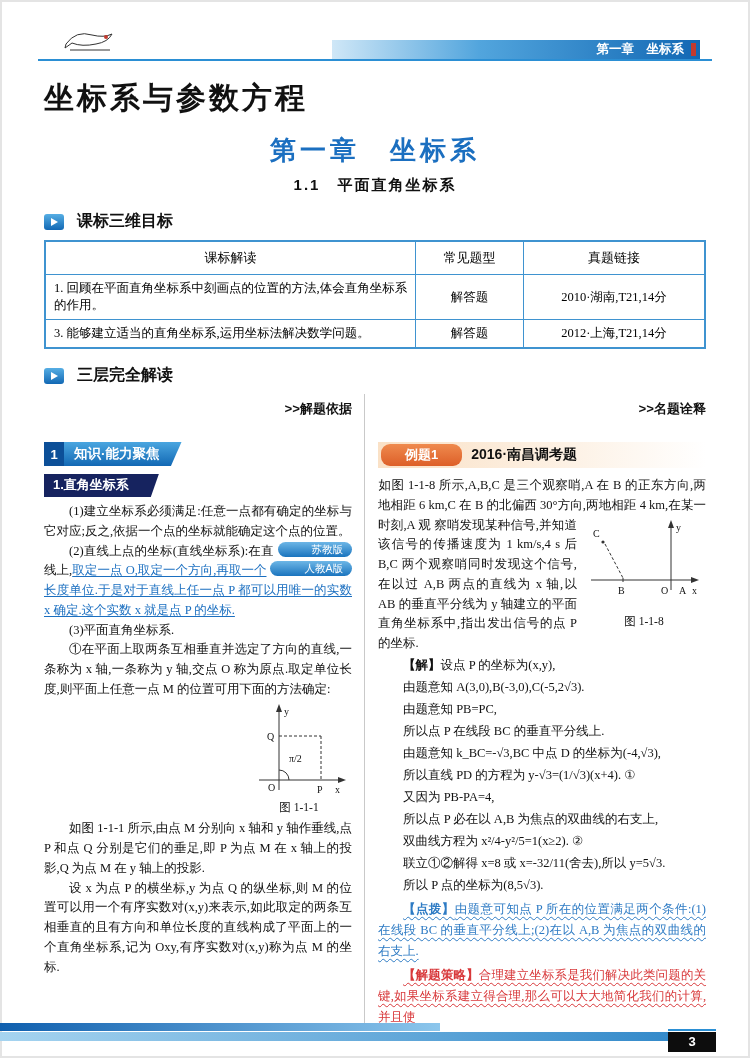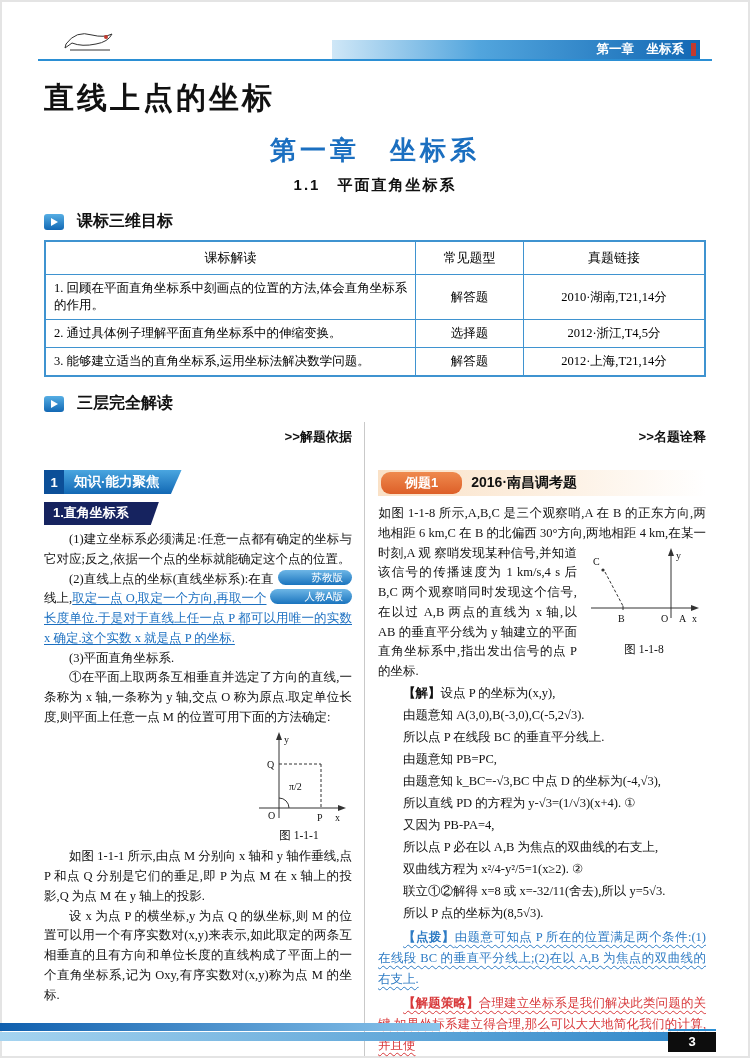--- a/index.html
+++ b/index.html
@@ -109,21 +109,21 @@
   <div class="brand-logo">
     <svg width="58" height="26" viewBox="0 0 58 26">
       <path d="M4 16 Q14 2 30 7 Q42 10 50 6 Q46 14 34 16 Q20 19 10 15 L3 20 Z" fill="#1a74be" stroke="none"></path>
       <circle cx="44" cy="9" r="2" fill="#c23a2f" stroke="none"></circle>
       <path d="M8 22 h40" stroke="#c23a2f" stroke-width="1.5"></path>
     </svg>
   </div>
   <div class="chapter-tab">第一章　坐标系</div>
   <div class="top-rule"></div>
 
-  <div class="main-title">直线上点的坐标</div>
+  <div class="main-title">坐标系与参数方程</div>
   <div class="chapter-title">第一章　坐标系</div>
   <div class="section-title">1.1　平面直角坐标系</div>
 
   <div class="content">
     <div class="sec-head">
       <span class="arrow-icon"></span>
       <span>课标三维目标</span>
     </div>
     <table class="obj">
       <colgroup>
@@ -134,25 +134,20 @@
       <tbody>
           <tr>
         <th>课标解读</th>
         <th>常见题型</th>
         <th>真题链接</th>
       </tr>
       <tr>
         <td>1. 回顾在平面直角坐标系中刻画点的位置的方法,体会直角坐标系的作用。</td>
         <td class="c">解答题</td>
         <td class="c">2010·湖南,T21,14分</td>
-      </tr>
-      <tr>
-        <td>2. 通过具体例子理解平面直角坐标系中的伸缩变换。</td>
-        <td class="c">选择题</td>
-        <td class="c">2012·浙江,T4,5分</td>
       </tr>
       <tr>
         <td>3. 能够建立适当的直角坐标系,运用坐标法解决数学问题。</td>
         <td class="c">解答题</td>
         <td class="c">2012·上海,T21,14分</td>
       </tr>
     </tbody>
       </table>
 
     <div class="sec-head">
@@ -235,22 +230,22 @@
           </svg>
           <span class="fig-cap">图 1-1-8</span>
         </span>
         <span>察哨发现某种信号,并知道该信号的传播速度为 1 km/s,4 s 后 B,C 两个观察哨同时发现这个信号,在以过 A,B 两点的直线为 x 轴,以 AB 的垂直平分线为 y 轴建立的平面直角坐标系中,指出发出信号的点 P 的坐标.</span>
       </div>
 
       <div class="sol-line">
         <span class="sol-label">【解】</span><span>设点 P 的坐标为(x,y),</span>
       </div>
       <div class="sol-line">由题意知 A(3,0),B(-3,0),C(-5,2√3).</div>
+      <div class="sol-line">由题意知 PB=PC,</div>
       <div class="sol-line">所以点 P 在线段 BC 的垂直平分线上.</div>
-      <div class="sol-line">由题意知 PB=PC,</div>
       <div class="sol-line">由题意知 k_BC=-√3,BC 中点 D 的坐标为(-4,√3),</div>
       <div class="sol-line">所以直线 PD 的方程为 y-√3=(1/√3)(x+4). ①</div>
       <div class="sol-line">又因为 PB-PA=4,</div>
       <div class="sol-line">所以点 P 必在以 A,B 为焦点的双曲线的右支上,</div>
       <div class="sol-line">双曲线方程为 x²/4-y²/5=1(x≥2). ②</div>
       <div class="sol-line">联立①②解得 x=8 或 x=-32/11(舍去),所以 y=5√3.</div>
       <div class="sol-line">所以 P 点的坐标为(8,5√3).</div>
 
       <div class="tip">
         <b>【点拨】</b><span>由题意可知点 P 所在的位置满足两个条件:(1)在线段 BC 的垂直平分线上;(2)在以 A,B 为焦点的双曲线的右支上.</span>

